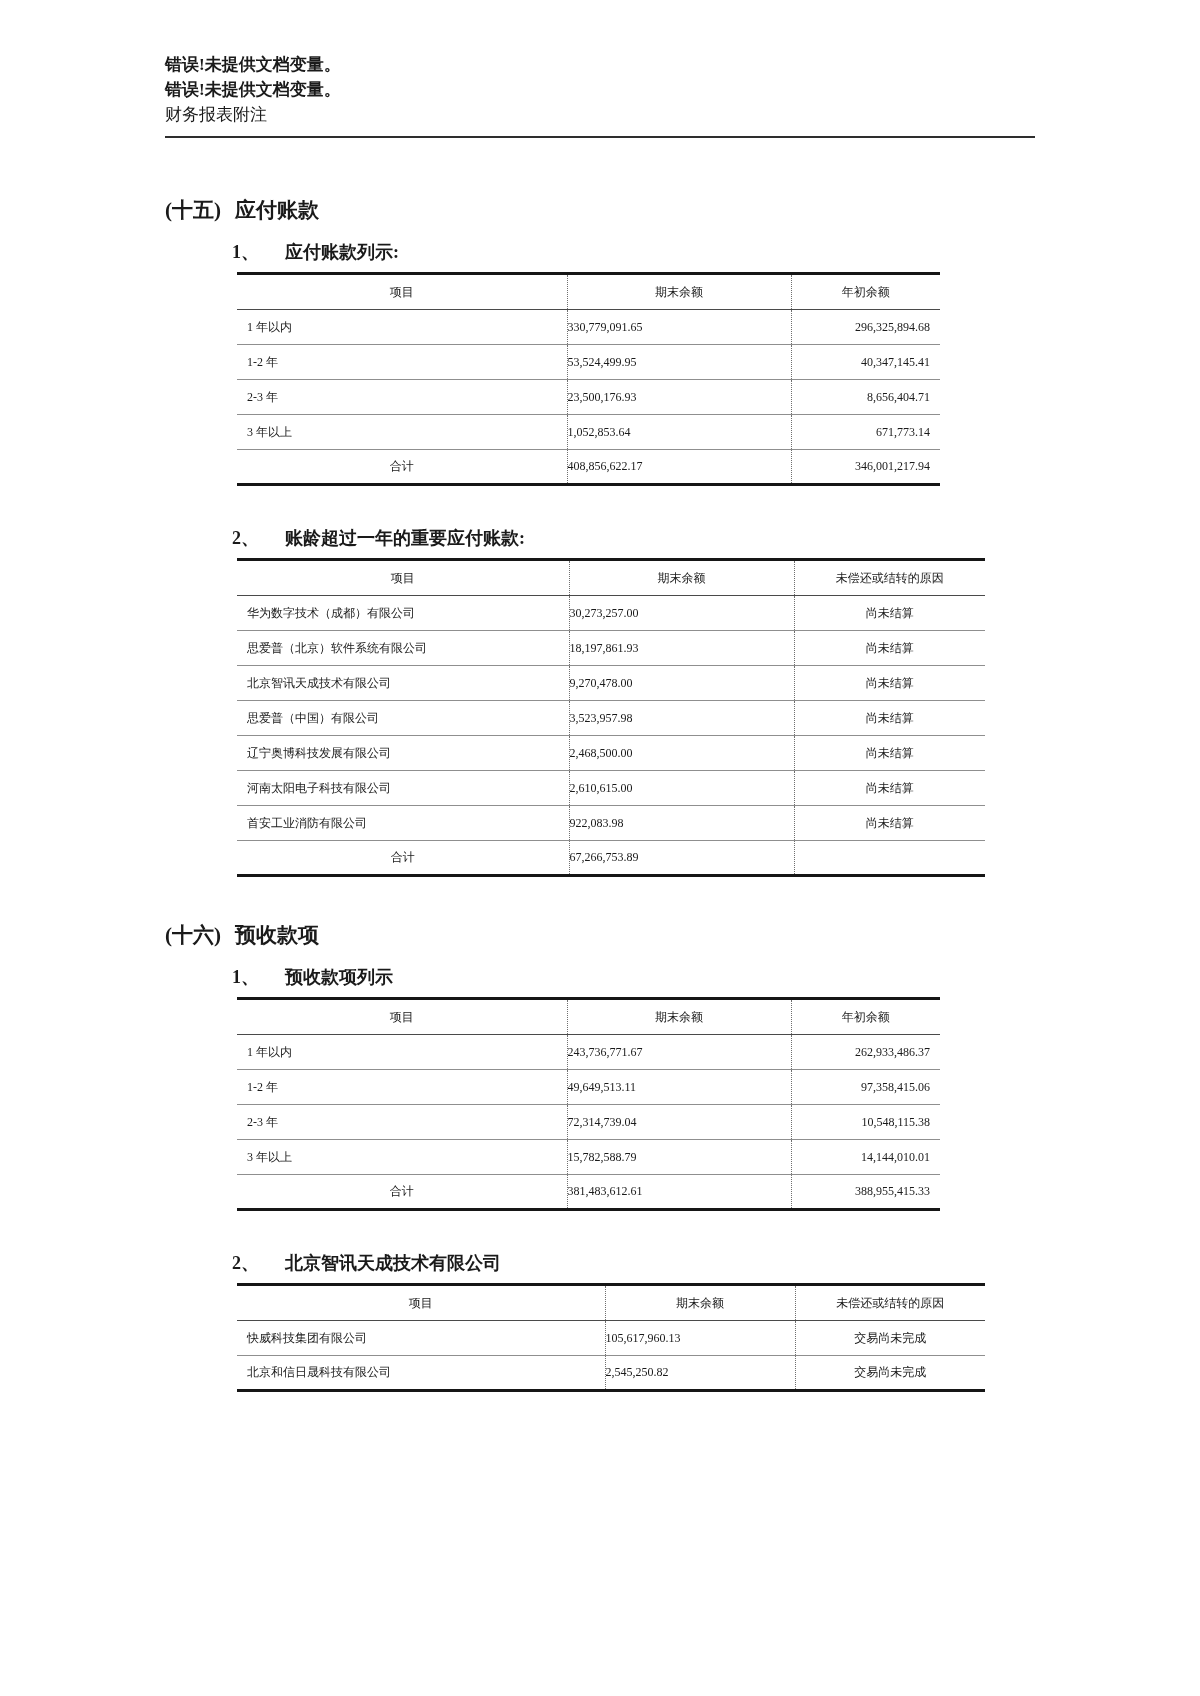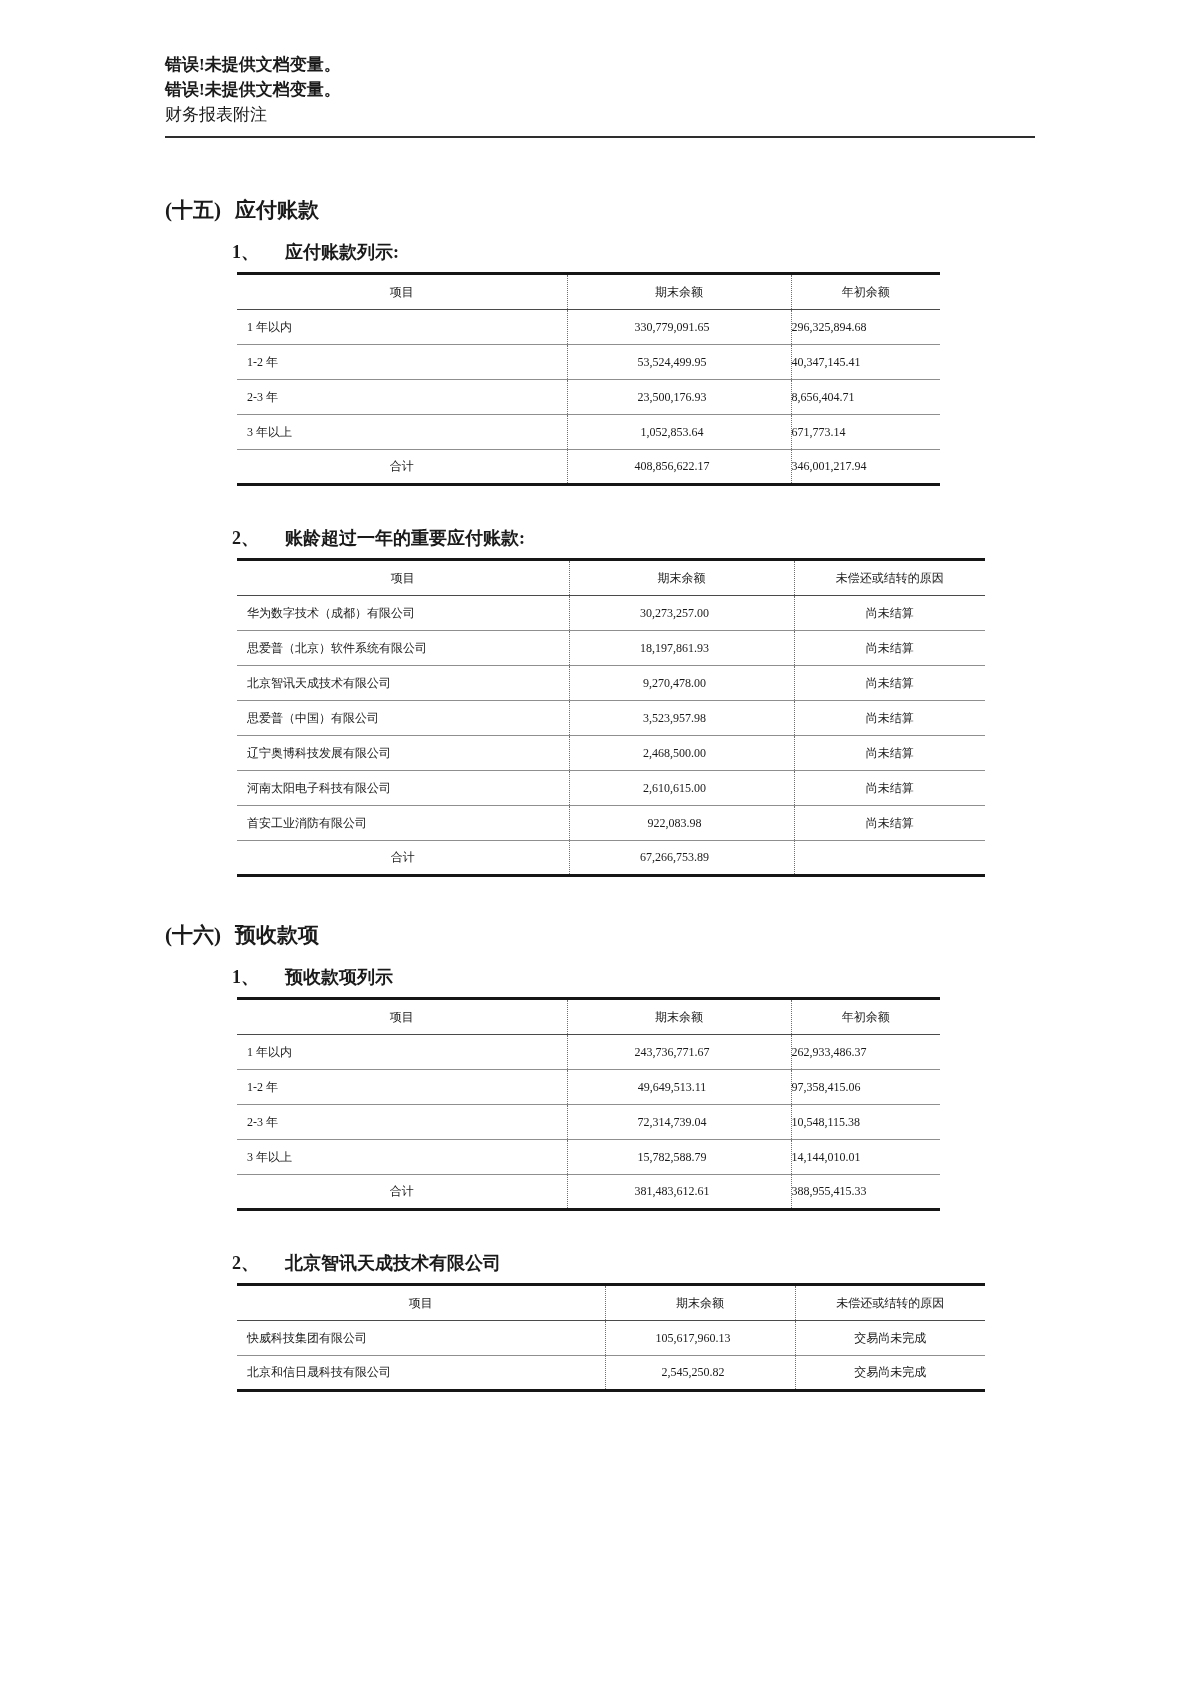--- a/index.html
+++ b/index.html
@@ -81,22 +81,22 @@
   }
   table.fin td {
     height: 35px;
     vertical-align: middle;
     border-bottom: 1px solid #8f8f8f;
   }
   table.fin tbody tr:last-child td { border-bottom: none; }
   table.fin th + th, table.fin td + td { border-left: 1px dotted #6f6f6f; }
 
   table.fin td:nth-child(1) { text-align: left;  padding-left: 10px; }
-  table.fin td:nth-child(2) { text-align: center; padding-right: 14px; }
-  .t-aging td:nth-child(3)  { padding-right: 10px; }
+  table.fin td:nth-child(2) { text-align: left; padding-right: 14px; }
+  .t-aging td:nth-child(3)  { text-align: right; padding-right: 10px; }
   .t-imp  td:nth-child(3),
   .t-imp2 td:nth-child(3)   { text-align: center; }
   table.fin tr.total-row td:nth-child(1) { text-align: center; padding-left: 0; }
 </style>
 </head>
 <body>
 
 <div class="page">
 
   <div class="doc-header">

